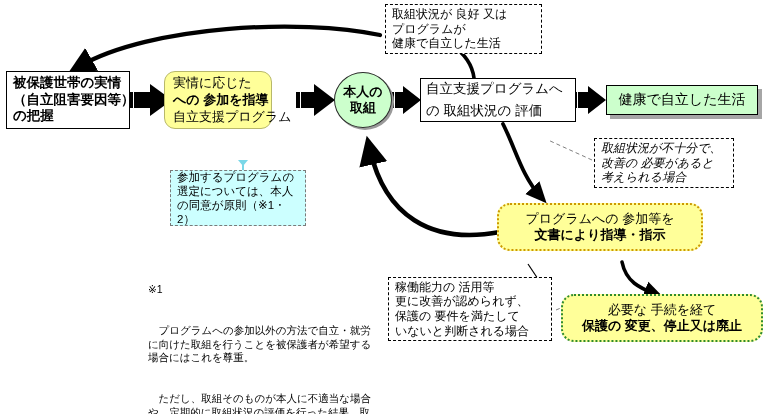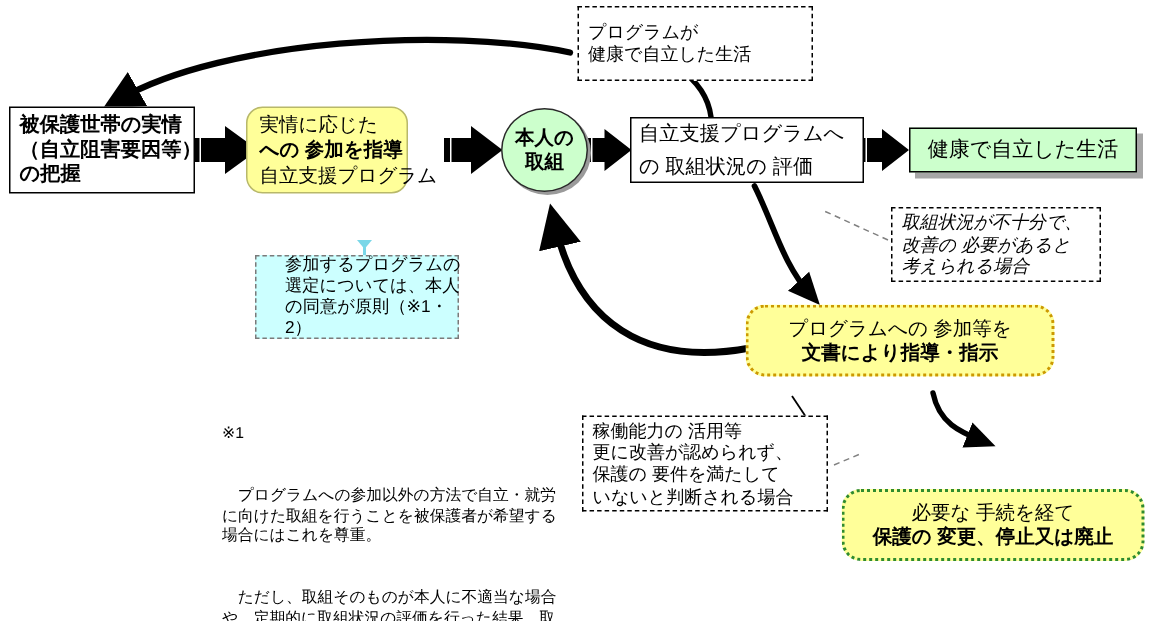--- a/index.html
+++ b/index.html
@@ -94,42 +94,41 @@
     font-size: 12px;
     padding: 3px 6px;
     text-align: left;
   }
   
   .note-cyan {
     background: #ccffff;
     border: 1.4px dashed #7a7a7a;
     font-size: 11.5px;
     color: #000;
-    padding: 2px 19px;
+    padding: 2px 6px;
     text-align: left;
   }
   
   .box-yellow-dot {
     background: #ffff99;
     border: 2.2px dotted #cc9900;
     border-radius: 13px;
     font-size: 13px;
     text-align: center;
     align-items: center;
     padding: 3px 8px;
   }
   .box-yellow-dot-green {
     background: #ffff99;
     border: 2.2px dotted #2e8b2e;
     border-radius: 13px;
     font-size: 13px;
     text-align: center;
     align-items: center;
     padding: 3px 8px;
-    margin-top: 32px;
   }
   
   .footnotes {
     position: absolute;
     font-size: 10.5px;
     line-height: 1.30;
     text-align: left;
     white-space: pre-wrap;
     z-index: 6;
   }
@@ -221,20 +220,21 @@
     <span class="ln">プログラムへの 参加等を</span>
     <span class="ln bold">文書により指導・指示</span>
   </div>
 
   <div class="node box-yellow-dot-green" style="left:561px; top:294px; width:202px; height:48px;">
     <span class="ln">必要な 手続を経て</span>
     <span class="ln bold">保護の 変更、停止又は廃止</span>
   </div>
 
   <div class="node callout-dash" style="left:385px; top:4px; width:157px; height:50px;">
+    <span class="ln">取組状況が 良好 又は</span>
     <span class="ln">プログラムが</span>
     <span class="ln">健康で自立した生活</span>
   </div>
 
   <div class="node callout-dash" style="left:594px; top:138px; width:140px; height:50px;font-style:italic;">
     <span class="ln">取組状況が不十分で、</span>
     <span class="ln">改善の 必要があると</span>
     <span class="ln">考えられる場合</span>
   </div>
 

